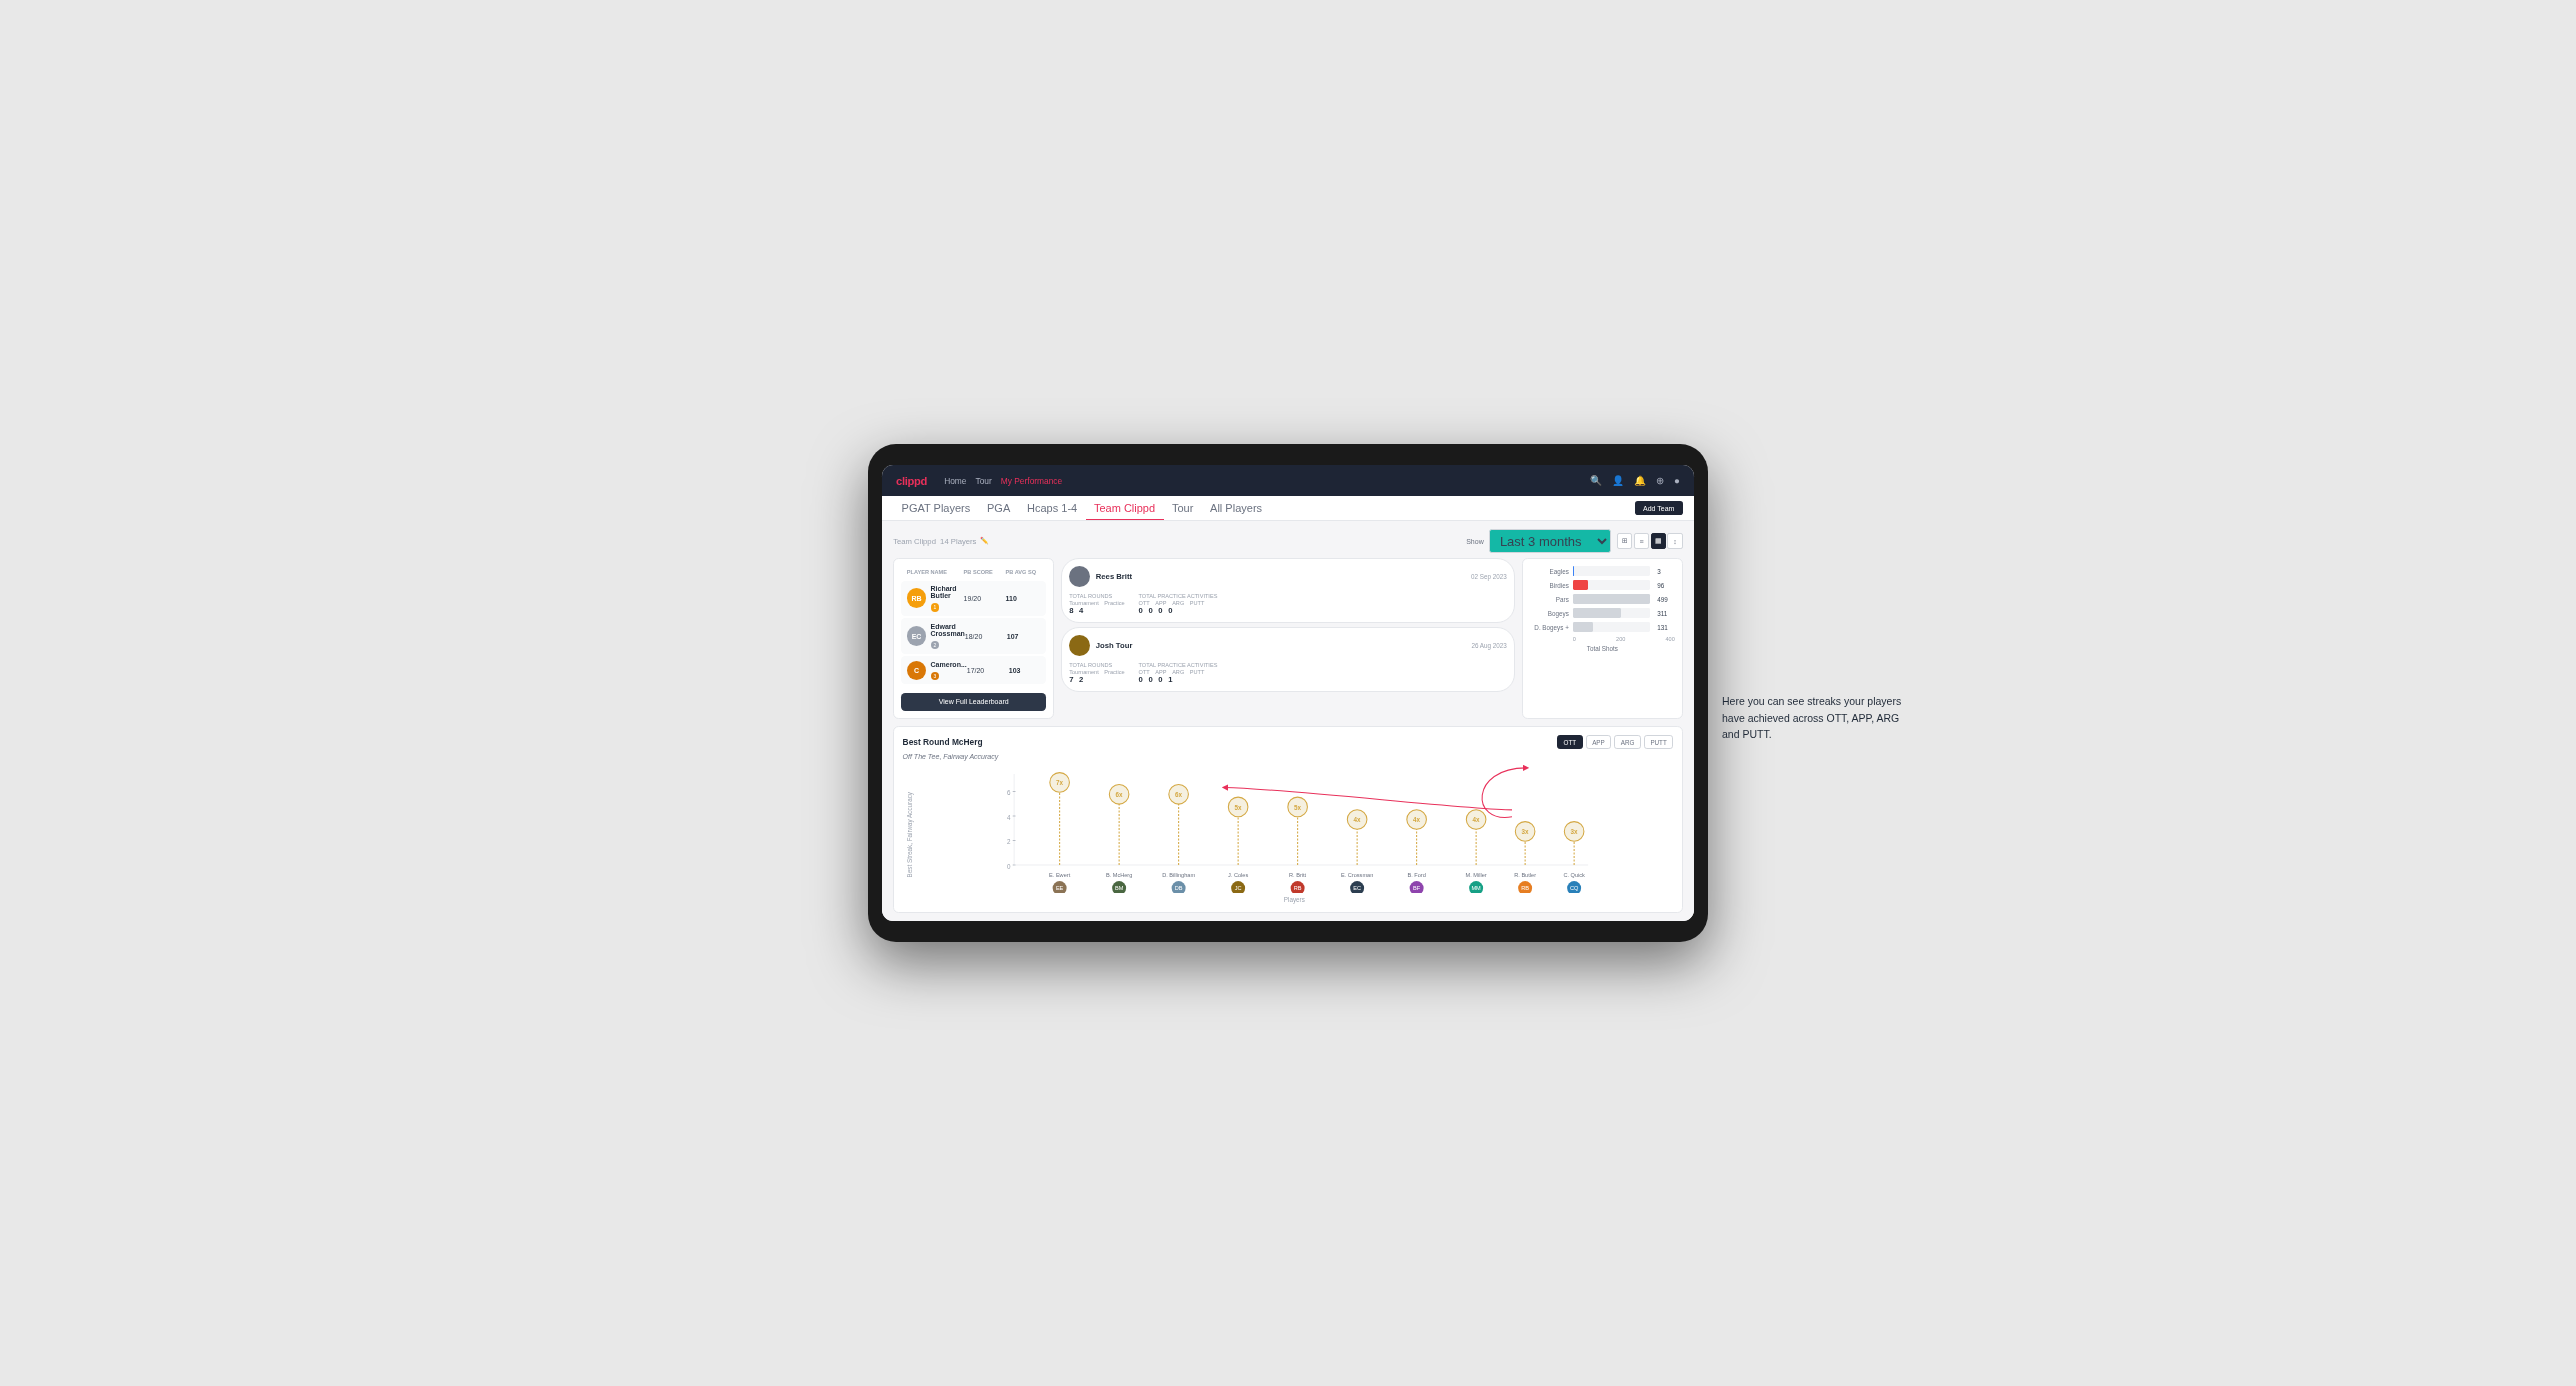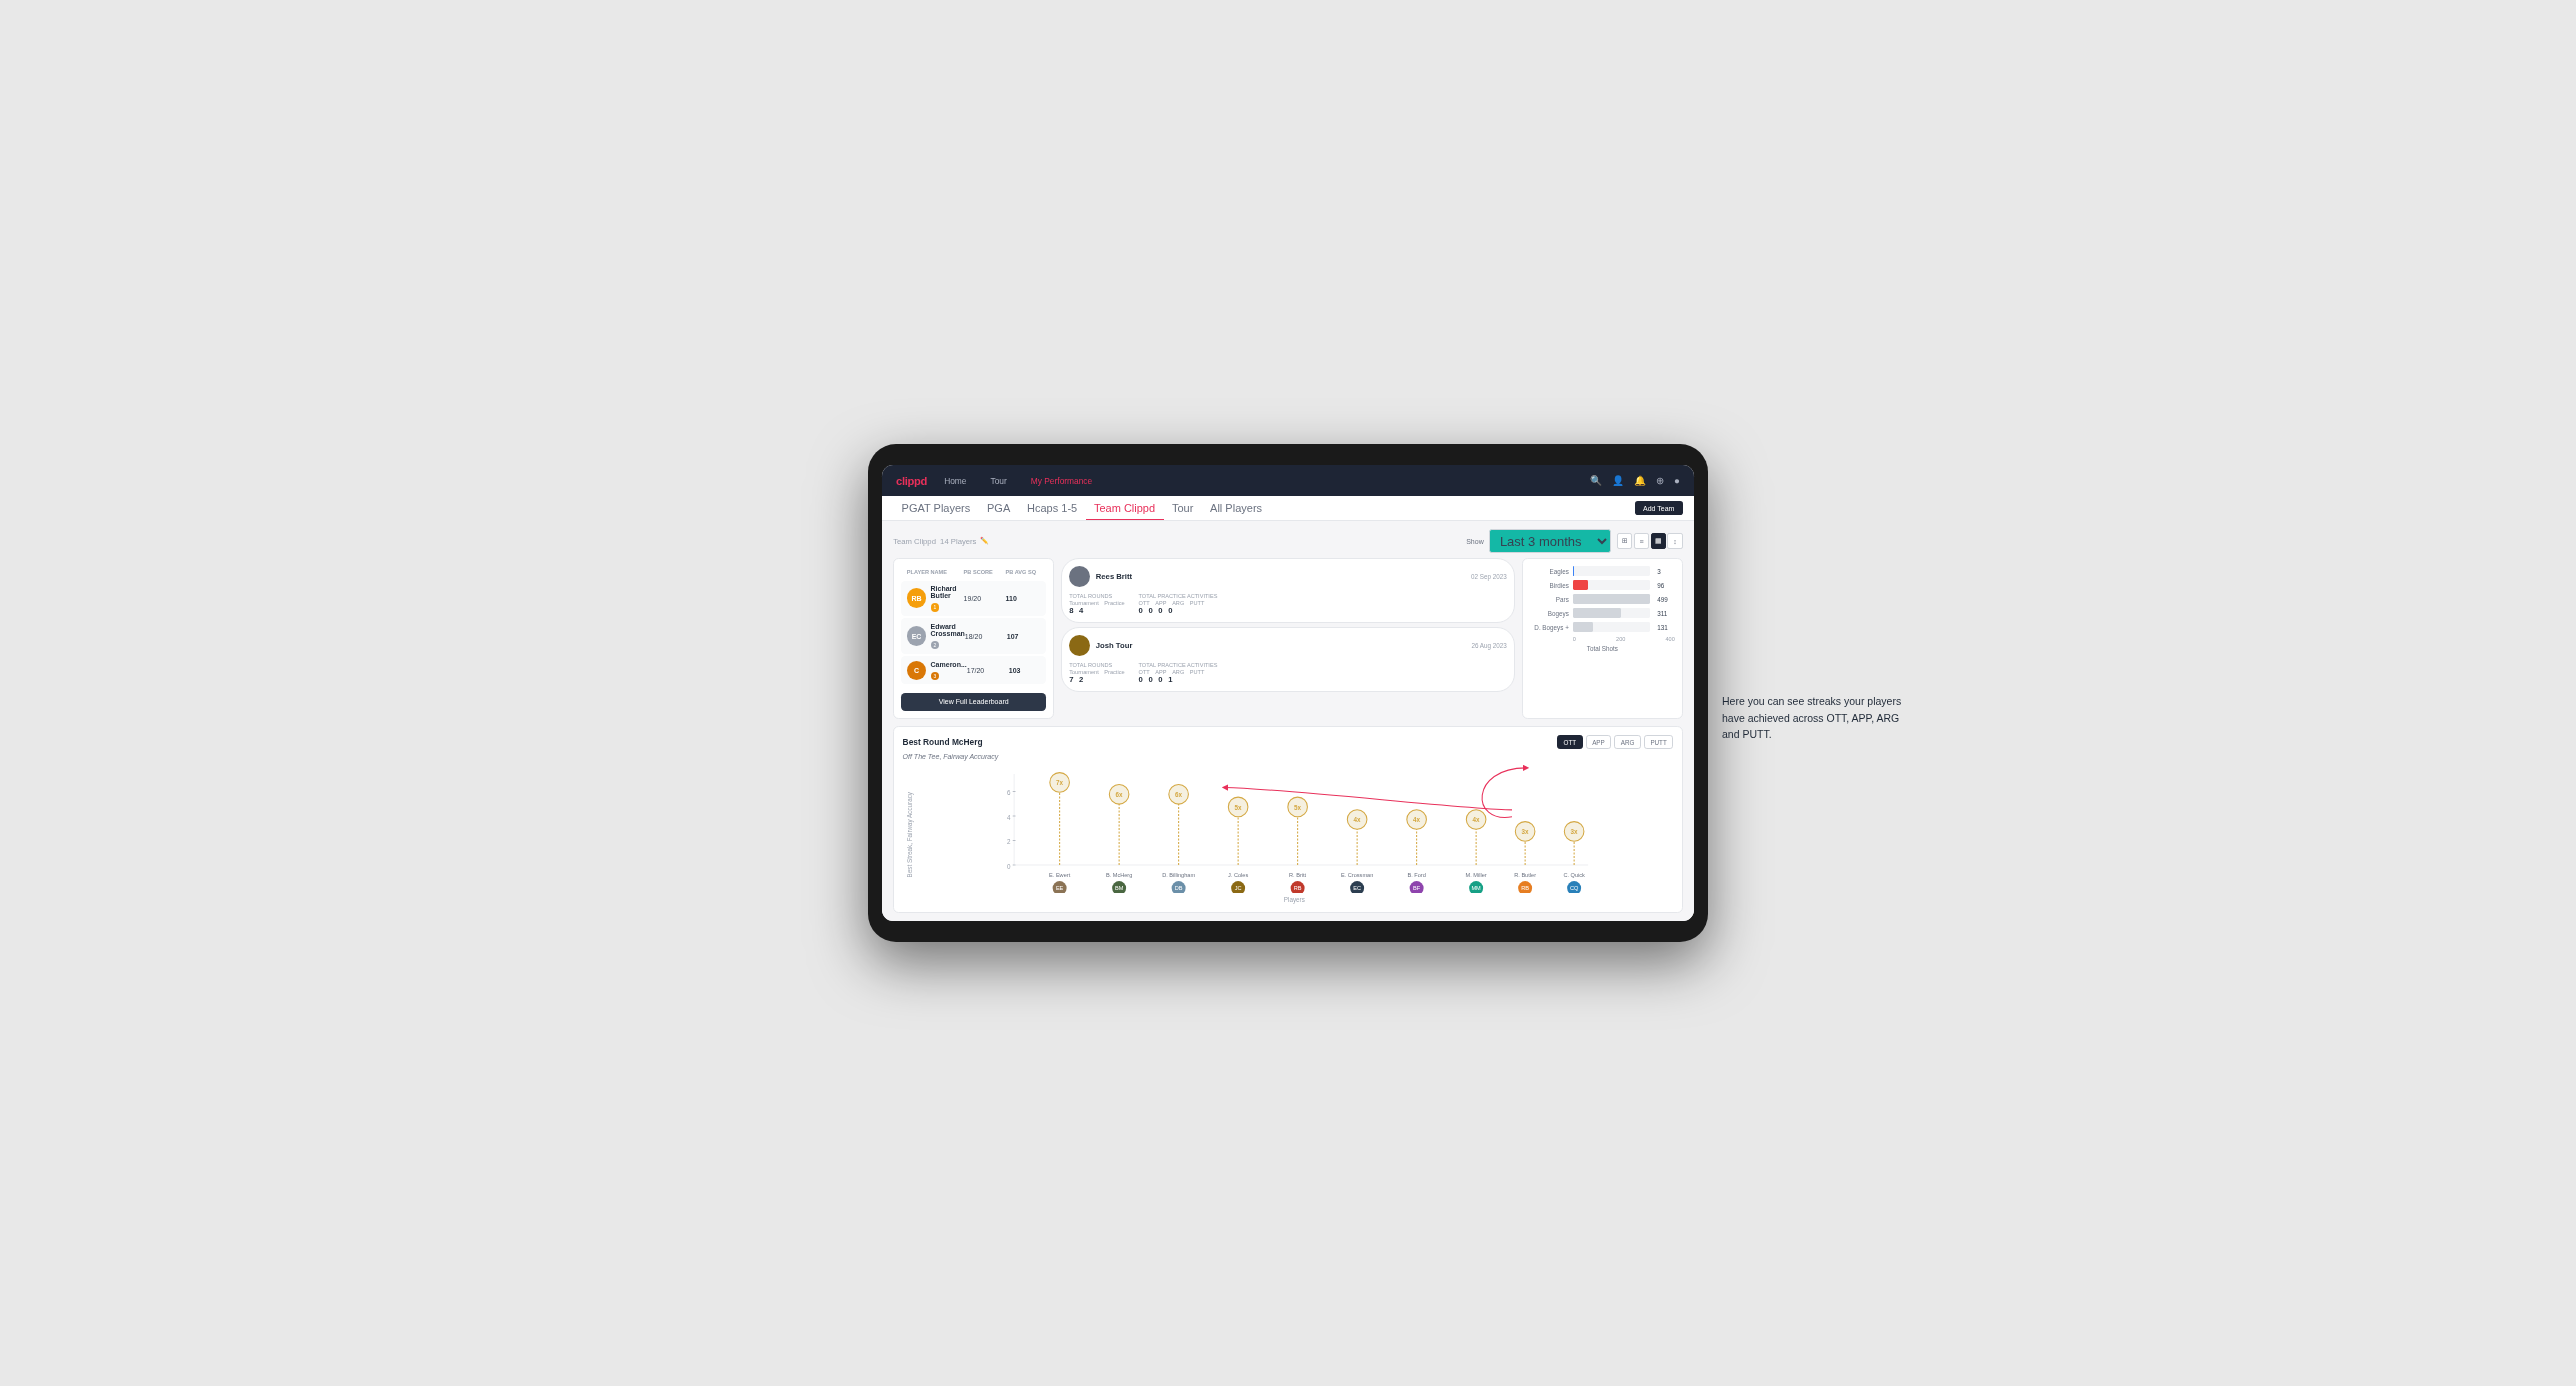--- a/index.html
+++ b/index.html
@@ -35,21 +35,21 @@
       gap: 17px;
     }
     .nav-logo {
       color: #e8305a;
       font-weight: 700;
       font-size: 11.2px;
       letter-spacing: -0.3px;
     }
     .nav-links {
       display: flex;
-      gap: 24px;
+      gap: 9px;
       flex: 1;
     }
     .nav-link {
       color: #aab0bf;
       font-size: 8.4px;
       cursor: pointer;
       padding: 2.8px 0;
     }
     .nav-link.active {
       color: #e8305a;
@@ -440,21 +440,21 @@
         <span class="nav-icon">🔔</span>
         <span class="nav-icon">⊕</span>
         <span class="nav-icon">●</span>
       </div>
     </nav>
 
     <div class="sub-nav">
       <div class="sub-nav-links">
         <span class="sub-nav-link">PGAT Players</span>
         <span class="sub-nav-link">PGA</span>
-        <span class="sub-nav-link">Hcaps 1-5</span>
+        <span class="sub-nav-link">Hcaps 1-4</span>
         <span class="sub-nav-link active">Team Clippd</span>
         <span class="sub-nav-link">Tour</span>
         <span class="sub-nav-link">All Players</span>
       </div>
       <button class="add-team-btn">Add Team</button>
     </div>
 
     <div class="main-content">
 
       <div class="team-header">

